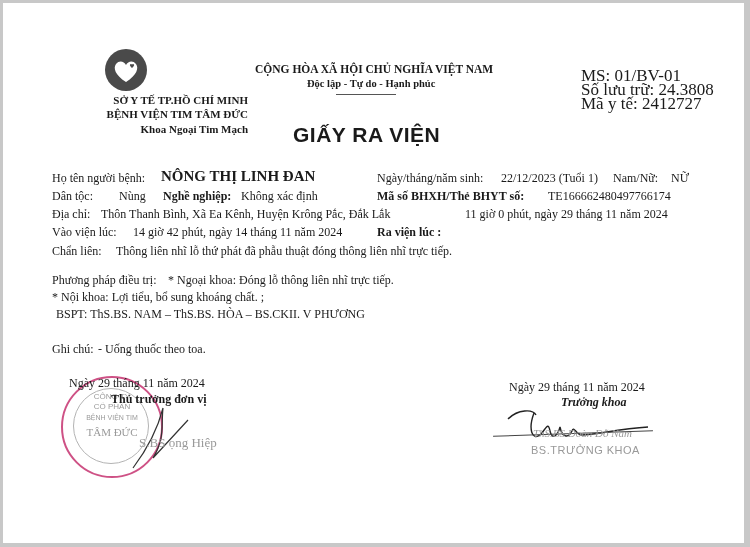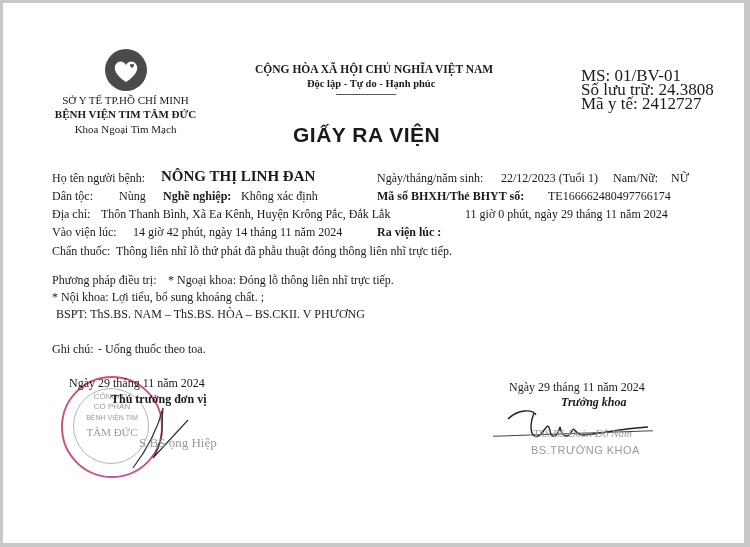--- a/index.html
+++ b/index.html
@@ -4,21 +4,21 @@
 <style>
   html, body { margin:0; padding:0; }
   body { width:750px; height:547px; background:#c8c8c8; position:relative; overflow:hidden;
          font-family:"Liberation Serif", "DejaVu Serif", serif; color:#1a1a1a; }
   .page { position:absolute; left:3px; top:3px; width:741px; height:540px; background:#fff; }
   .abs { position:absolute; white-space:nowrap; }
   .b { font-weight:bold; }
   .logo { position:absolute; left:102px; top:46px; width:42px; height:42px; border-radius:50%;
           background:#4a4a4a; }
   .logo svg { position:absolute; left:0; top:0; }
-  .left-hdr { left:0; width:245px; text-align:center; font-size:11px; line-height:14px; }
+  .left-hdr { left:0; width:245px; text-align:right; font-size:11px; line-height:14px;font-weight:bold; }
   .title { font-family:"Liberation Sans", sans-serif; font-weight:bold; font-size:21px; letter-spacing:0.5px; }
   .f12 { font-size:12px; }
   .f11 { font-size:17px; }
   .stamp { position:absolute; left:58px; top:373px; width:98px; height:98px; border-radius:50%;
            border:2px solid #be185d; opacity:0.75; }
   .stamp .inner { position:absolute; left:10px; top:10px; width:74px; height:74px; border-radius:50%; border:1.5px solid #999; }
   .stamp-text { position:absolute; font-family:"Liberation Sans", sans-serif; color:#777; font-size:8px; text-align:center; }
   .faded { color:#999; }
 </style>
 </head>
@@ -61,21 +61,21 @@
   <div class="abs f12" style="left:545px; top:186px;">TE166662480497766174</div>
 
   <div class="abs f12" style="left:49px; top:204px;text-align:center;">Địa chỉ:</div>
   <div class="abs f12" style="left:98px; top:204px;">Thôn Thanh Bình, Xã Ea Kênh, Huyện Krông Pắc, Đắk Lắk</div>
 
   <div class="abs f12" style="left:49px; top:222px;">Vào viện lúc:</div>
   <div class="abs f12" style="left:130px; top:222px;">14 giờ 42 phút, ngày 14 tháng 11 năm 2024</div>
   <div class="abs f12 b" style="left:374px; top:222px;">Ra viện lúc :</div>
   <div class="abs f12" style="left:462px; top:204px;">11 giờ 0 phút, ngày 29 tháng 11 năm 2024</div>
 
-  <div class="abs f12" style="left:49px; top:241px;">Chẩn thuốc:</div>
+  <div class="abs f12" style="left:49px; top:241px;">Chẩn liên:</div>
   <div class="abs f12" style="left:113px; top:241px;">Thông liên nhĩ lỗ thứ phát đã phẫu thuật đóng thông liên nhĩ trực tiếp.</div>
 
   <div class="abs f12" style="left:49px; top:270px;">Phương pháp điều trị:</div>
   <div class="abs f12" style="left:165px; top:270px;">* Ngoại khoa: Đóng lỗ thông liên nhĩ trực tiếp.</div>
   <div class="abs f12" style="left:49px; top:287px;">* Nội khoa: Lợi tiểu, bổ sung khoáng chất. ;</div>
   <div class="abs f12" style="left:53px; top:304px;">BSPT: ThS.BS. NAM – ThS.BS. HÒA – BS.CKII. V PHƯƠNG</div>
 
   <div class="abs f12" style="left:49px; top:339px;">Ghi chú:</div>
   <div class="abs f12" style="left:95px; top:339px;">- Uống thuốc theo toa.</div>
 

